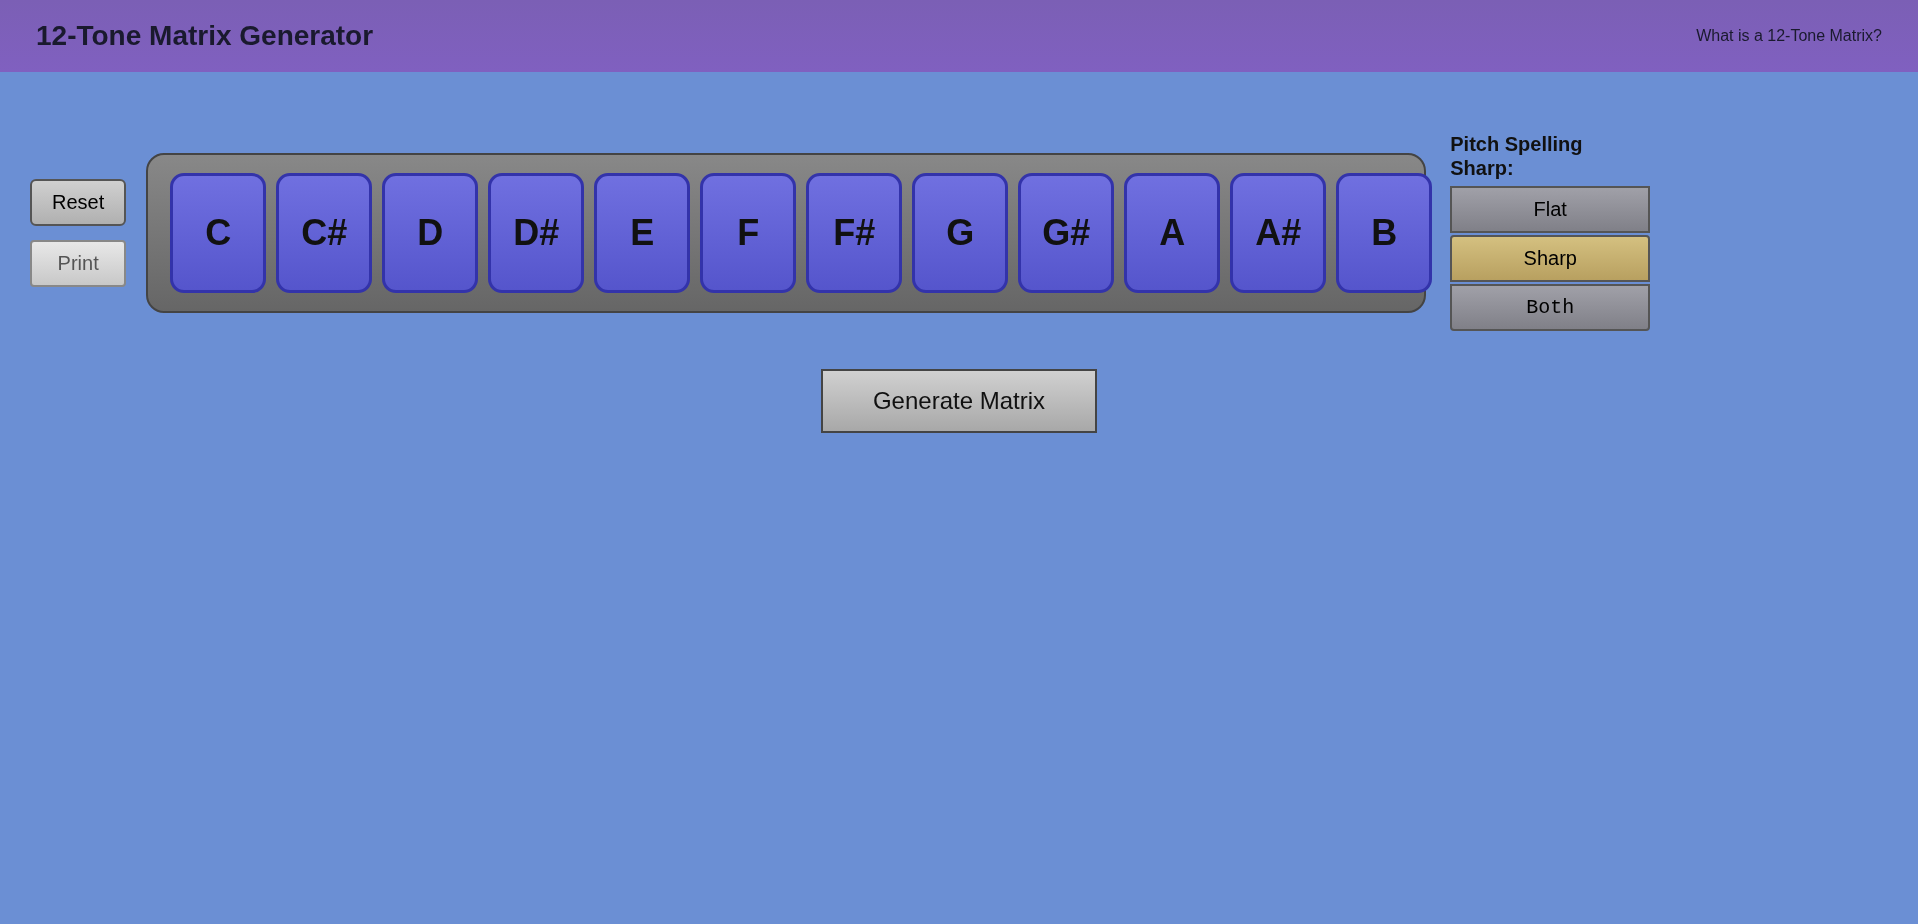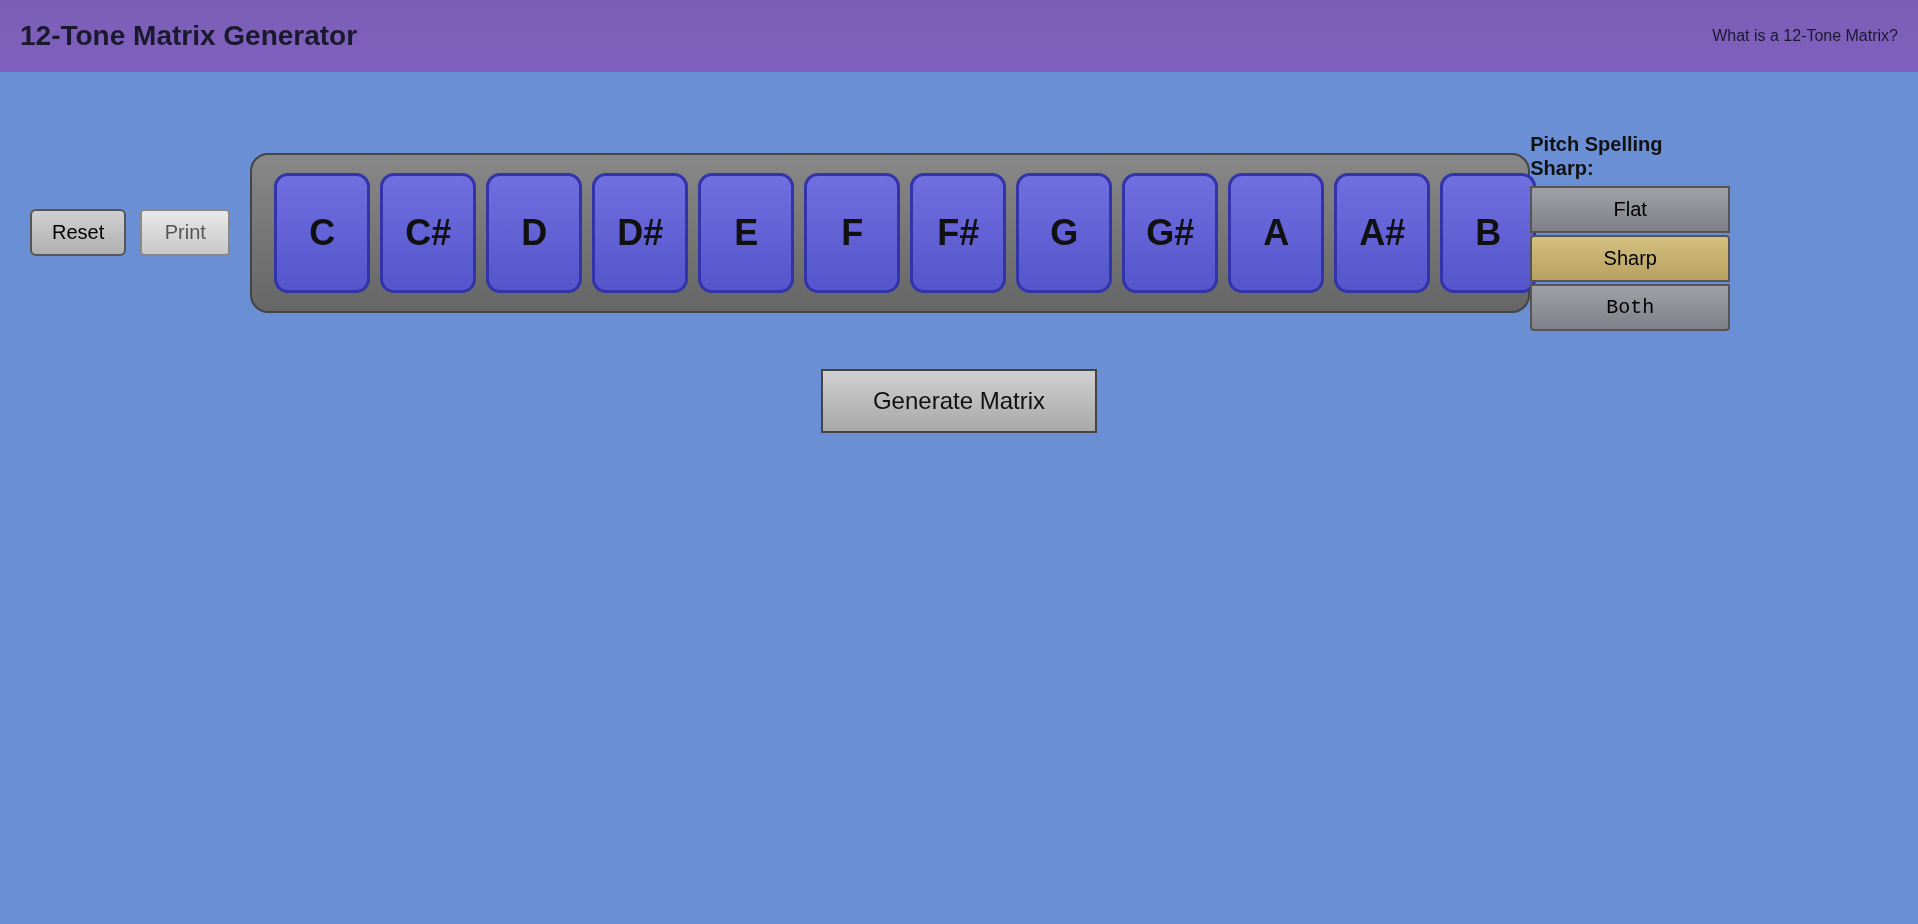--- a/index.html
+++ b/index.html
@@ -17,21 +17,21 @@
     }
 
     
     .header {
       background: linear-gradient(180deg, #7b5fb5 0%, #8060c0 100%);
       width: 100%;
       height: 72px;
       display: flex;
       align-items: center;
       justify-content: space-between;
-      padding: 0 20px;
+      padding: 0 36px;
     }
 
     .header-title {
       font-size: 28px;
       font-weight: bold;
       color: #1a1a2e;
     }
 
     .header-link {
       font-size: 16px;
@@ -66,21 +66,21 @@
     .pitch-area {
       display: flex;
       align-items: center;
       margin: 30px 30px 0 30px;
       position: relative;
     }
 
     
     .left-buttons {
       display: flex;
-      flex-direction: row;
+      flex-direction: column;
       gap: 14px;
       margin-right: 20px;
     }
 
     .btn-reset {
       background: linear-gradient(180deg, #d0d0d0 0%, #b0b0b0 100%);
       border: 2px solid #555;
       border-radius: 6px;
       padding: 10px 20px;
       font-size: 20px;
@@ -128,20 +128,21 @@
     }
 
     .pitch-card-label {
       font-size: 36px;
       font-weight: bold;
       color: #111;
     }
 
     
     .spelling-modes {
+      margin-left: 24px;
       display: flex;
       flex-direction: column;
       align-items: flex-start;
       min-width: 200px;
     }
 
     .spelling-modes-title {
       font-size: 20px;
       font-weight: bold;
       color: #111;

